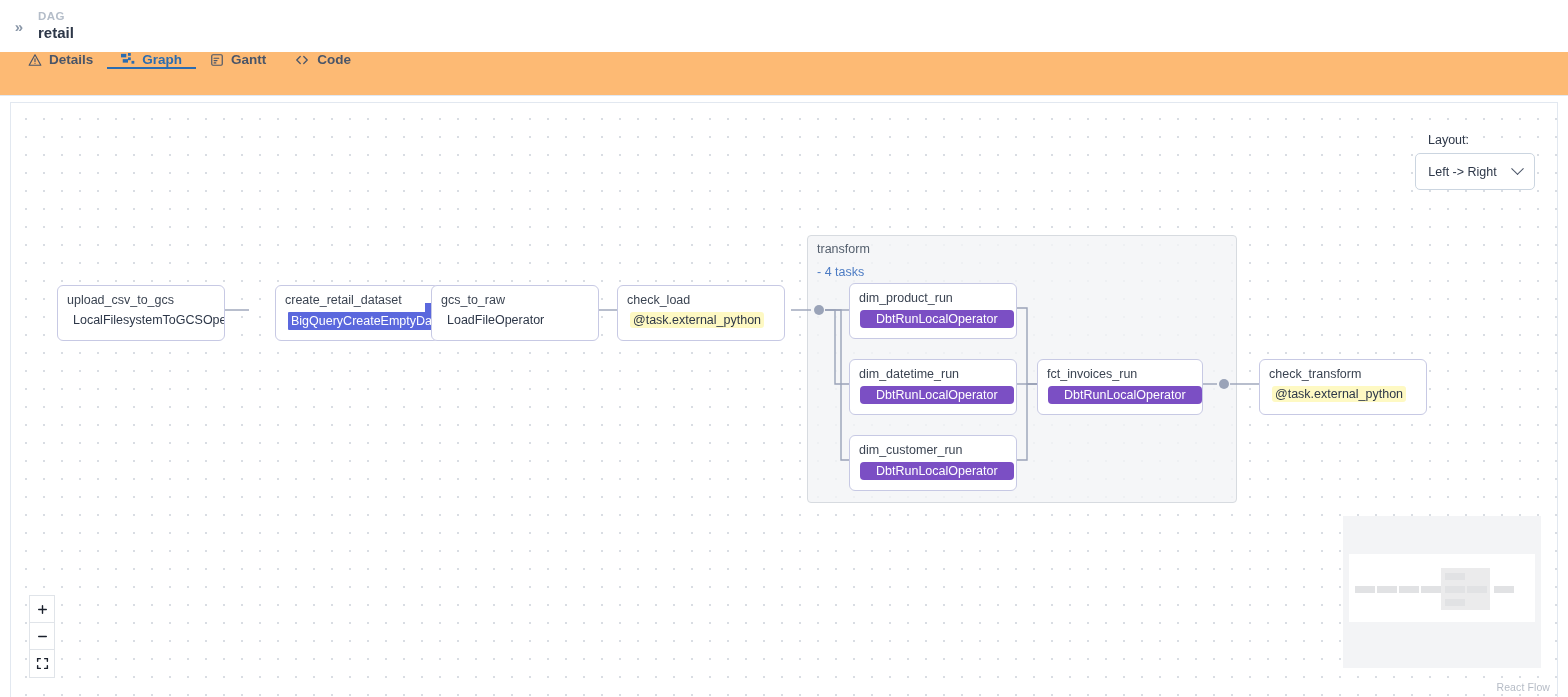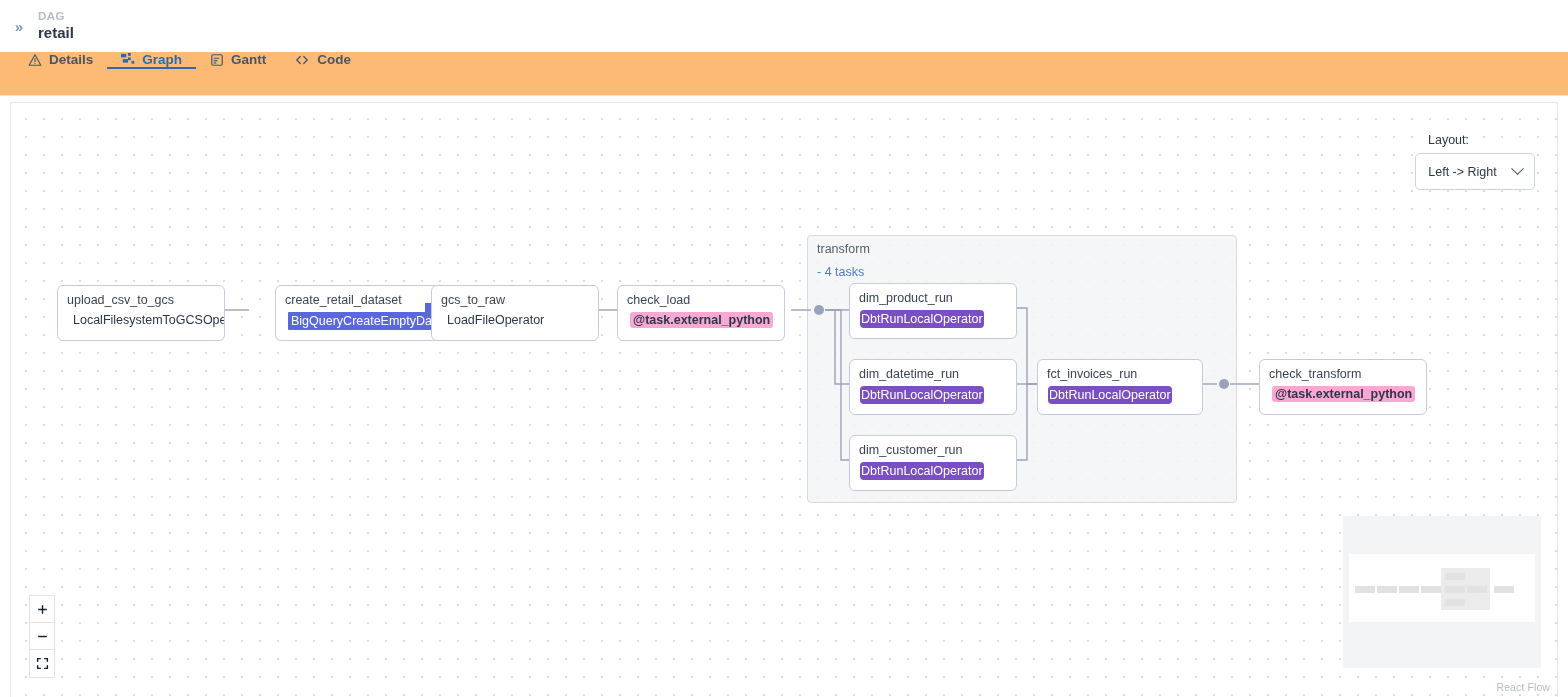--- a/index.html
+++ b/index.html
@@ -153,35 +153,34 @@
   }
   .node-op {
     display: inline-block;
     margin-top: 3px;
     margin-left: 3px;
     font-size: 12.5px;
     white-space: nowrap;
     line-height: 1.3;
   }
   .op-python {
-    background: #f9a8d4;
+    background: #fef9c3;
     color: #2d3748;
     border-radius: 3px;
     padding: 0 3px;
-    font-weight: bold;
   }
   .op-plain {
     color: #2d3748;
     padding: 0 3px;
   }
   .op-dbt {
     background: #7b4fc4;
     color: #ffffff;
     border-radius: 4px;
-    padding: 1px 1px;
+    padding: 1px 16px;
     margin-left: 1px;
   }
   .op-selected {
     background: #5b68dd;
     color: #ffffff;
     padding: 1px 3px;
     border-radius: 1px;
   }
   
   .sel-frag {

